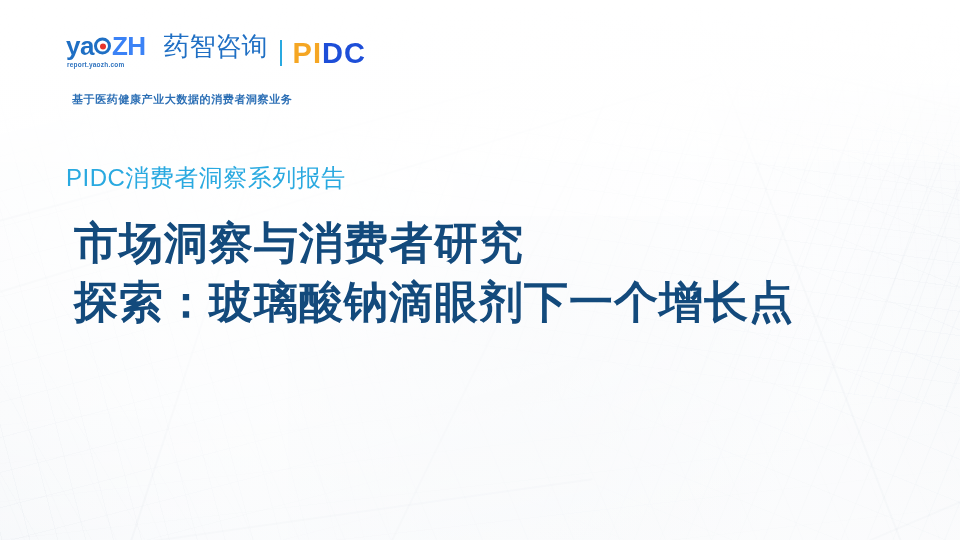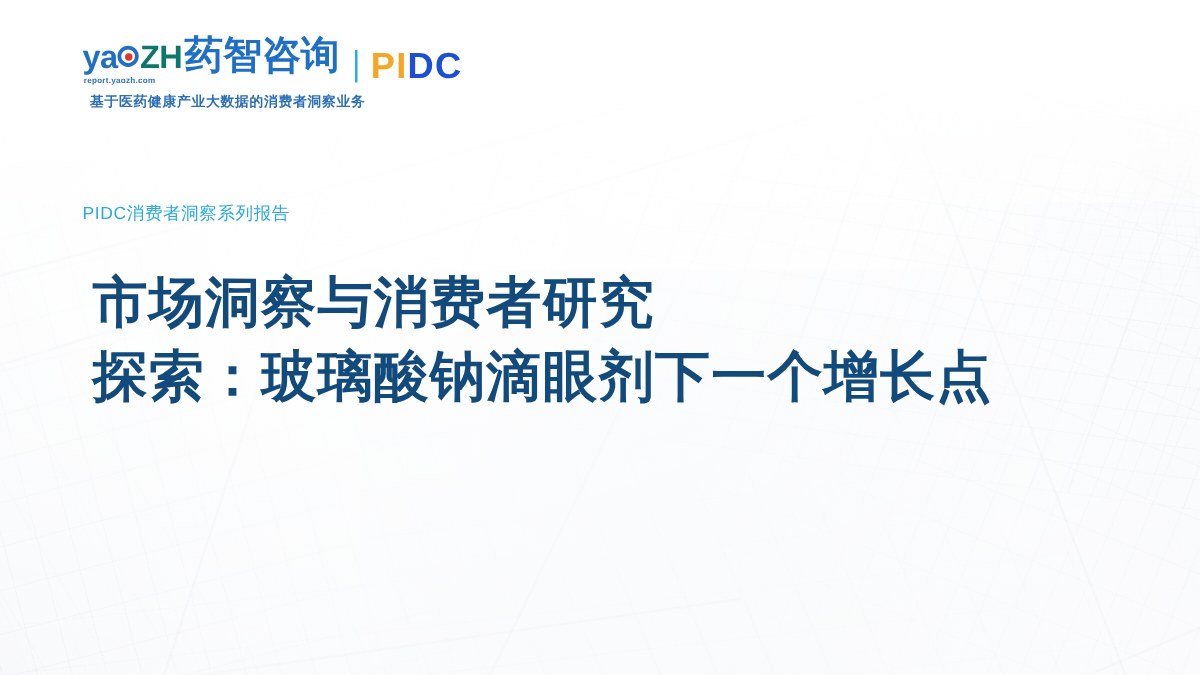--- a/index.html
+++ b/index.html
@@ -184,27 +184,27 @@
   }
   .logo-word .o-dot::after {
     content: "";
     position: absolute;
     left: 50%; top: 50%;
     width: 6px; height: 6px;
     border-radius: 50%;
     background: #e8342a;
     transform: translate(-50%, -50%);
   }
-  .logo-word .zh { color: #0f766e; }
+  .logo-word .zh { color: #3b82f6; }
   .logo-cn {
-    font-size: 31px;
-    font-weight: 700;
+    font-size: 26px;
+    font-weight: 400;
     line-height: 1;
     color: #1f6fc4;
-    margin-left: 2px;
+    margin-left: 18px;
     letter-spacing: 0px;
   }
   .logo-url {
     font-size: 6.5px;
     font-weight: 700;
     color: #2f73bf;
     letter-spacing: 0.2px;
     margin-top: 2px;
     margin-left: 1px;
   }
@@ -220,35 +220,35 @@
     line-height: 1;
     letter-spacing: 1px;
     display: flex;
     align-items: baseline;
   }
   .logo-pidc .p  { color: #f5a623; }
   .logo-pidc .i  { color: #f5a623; }
   .logo-pidc .dc { color: #1d4ed8; }
 
   .logo-tagline {
-    margin-top: 6px;
+    margin-top: 24px;
     margin-left: 6px;
     font-size: 11px;
     font-weight: 700;
     color: #2c6fb5;
     letter-spacing: 0.6px;
     white-space: nowrap;
   }
 
   
   .series-label {
     position: absolute;
     left: 66px;
     top: 162px;
-    font-size: 14px;
+    font-size: 24px;
     font-weight: 400;
     color: #29a9e0;
     letter-spacing: 0.5px;
     white-space: nowrap;
   }
   .main-title {
     position: absolute;
     left: 74px;
     top: 214px;
     font-size: 44px;

